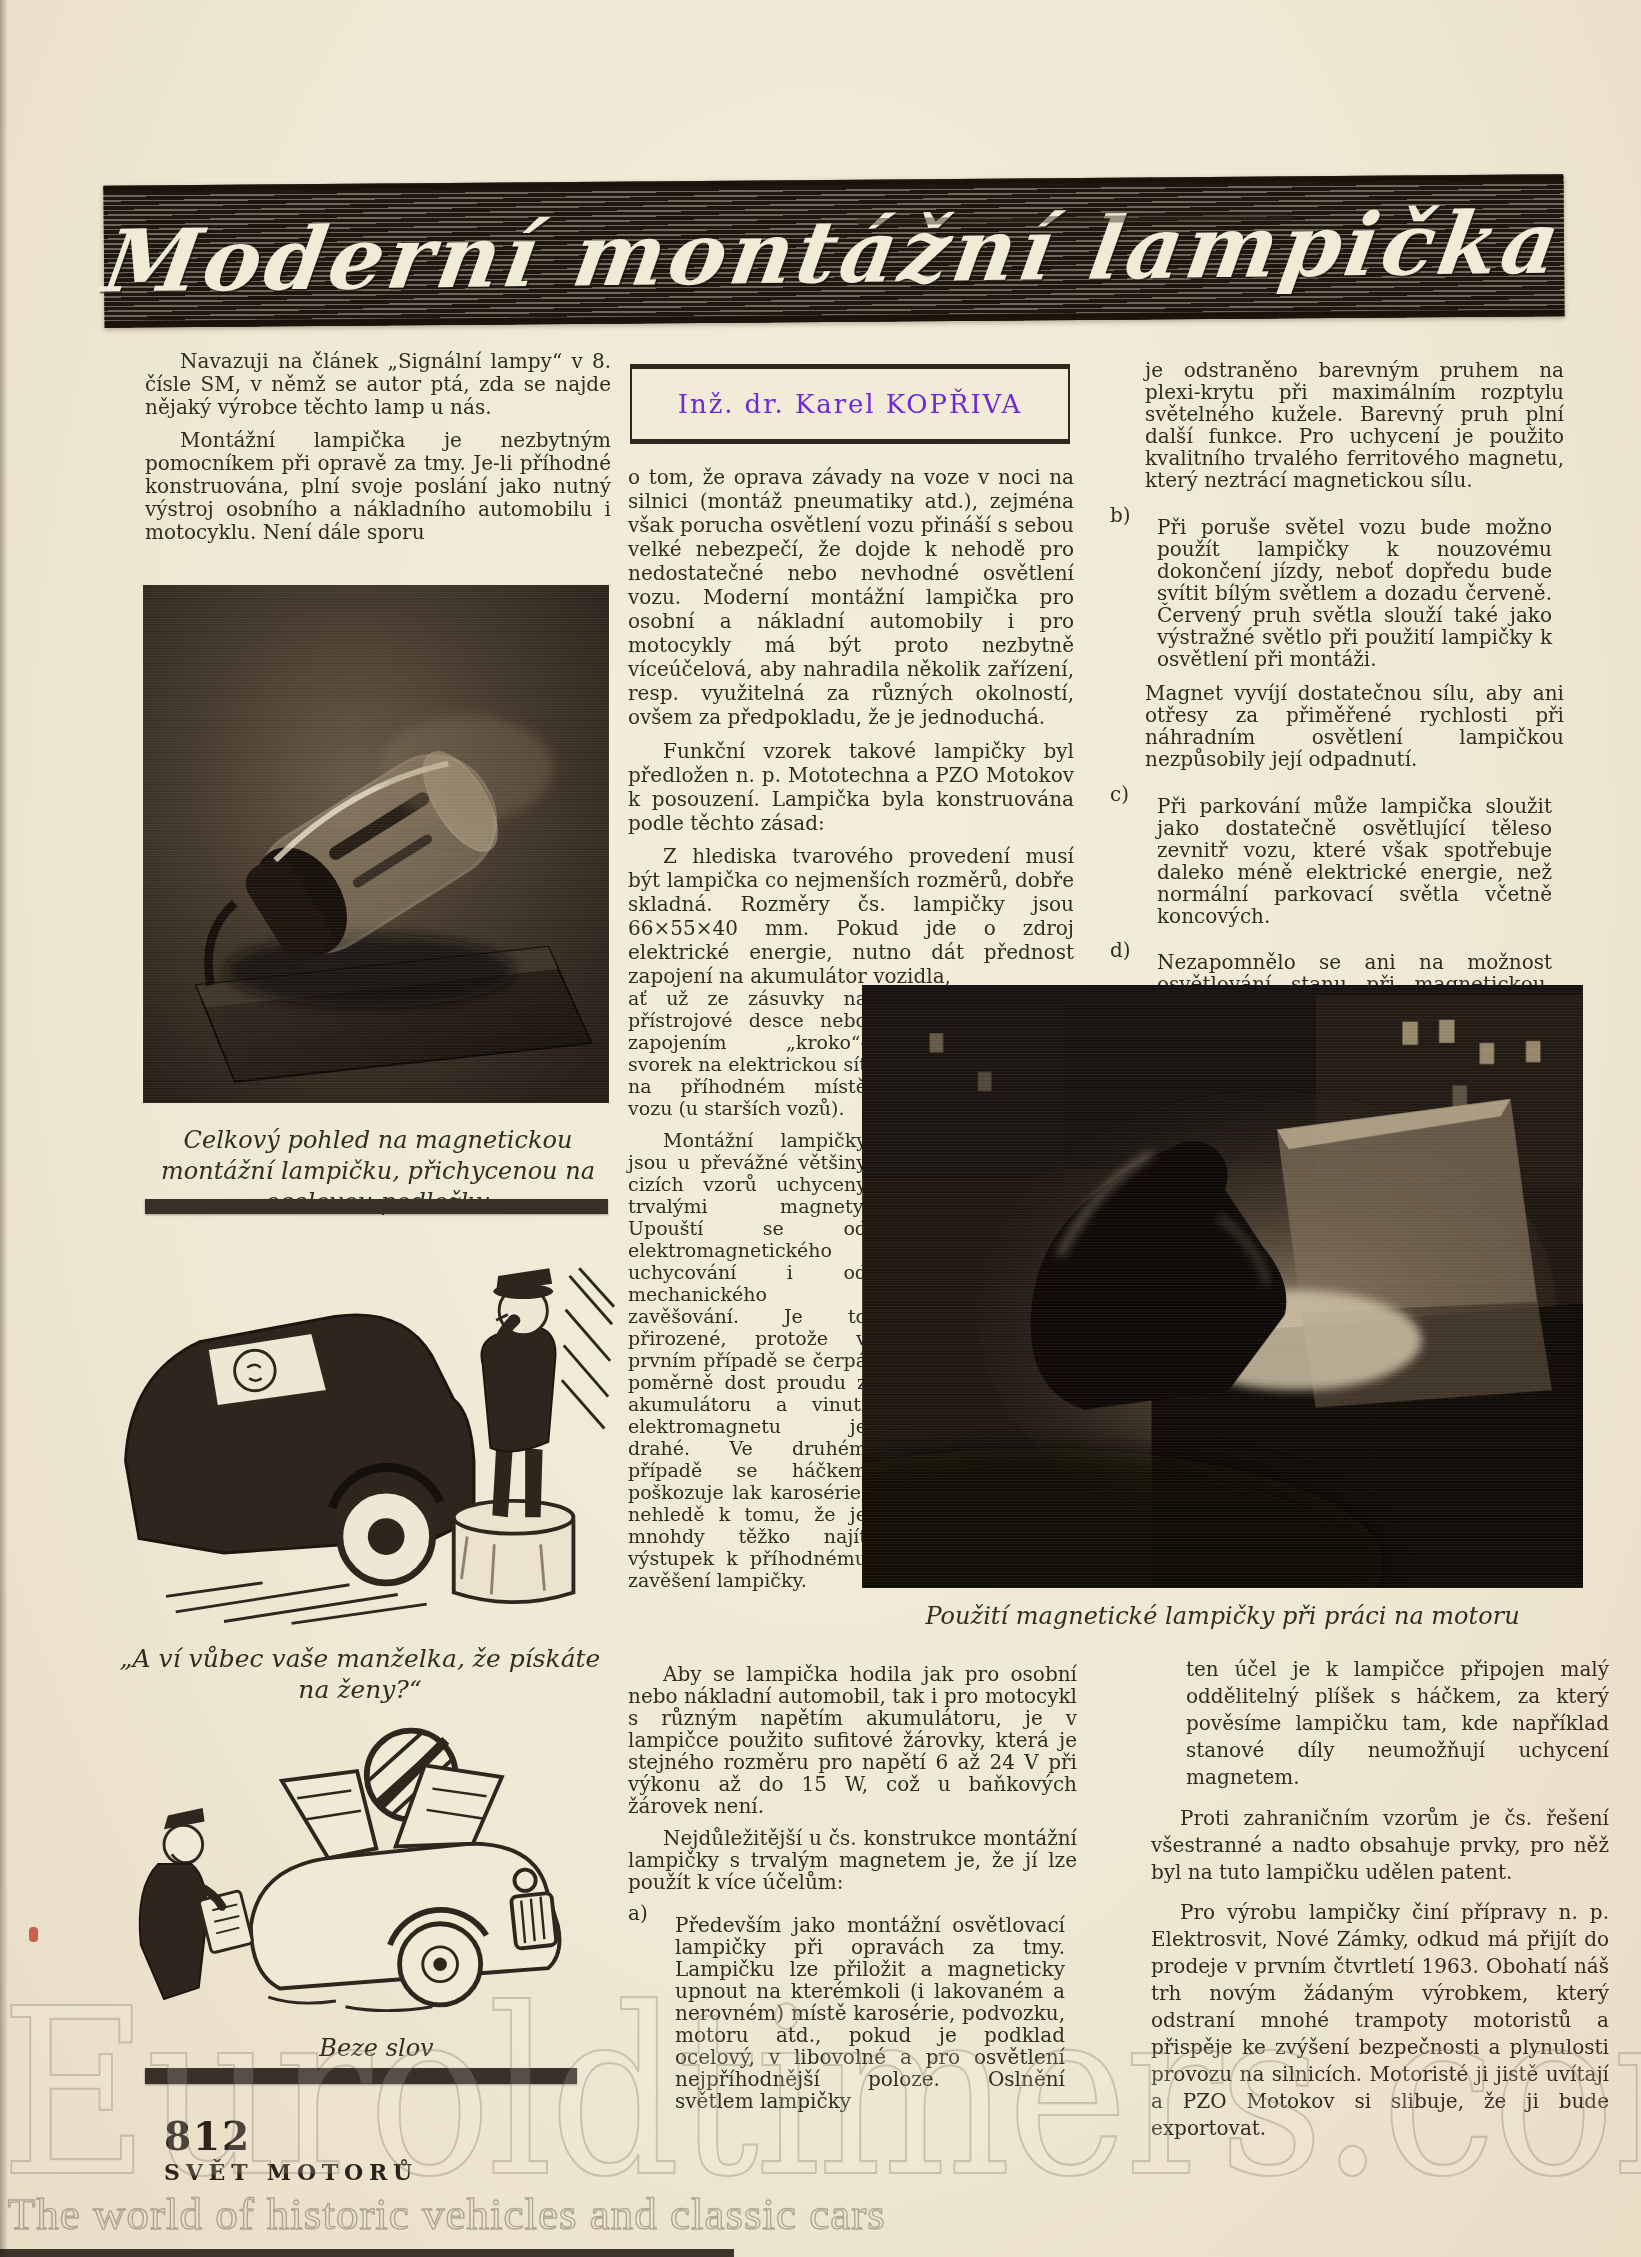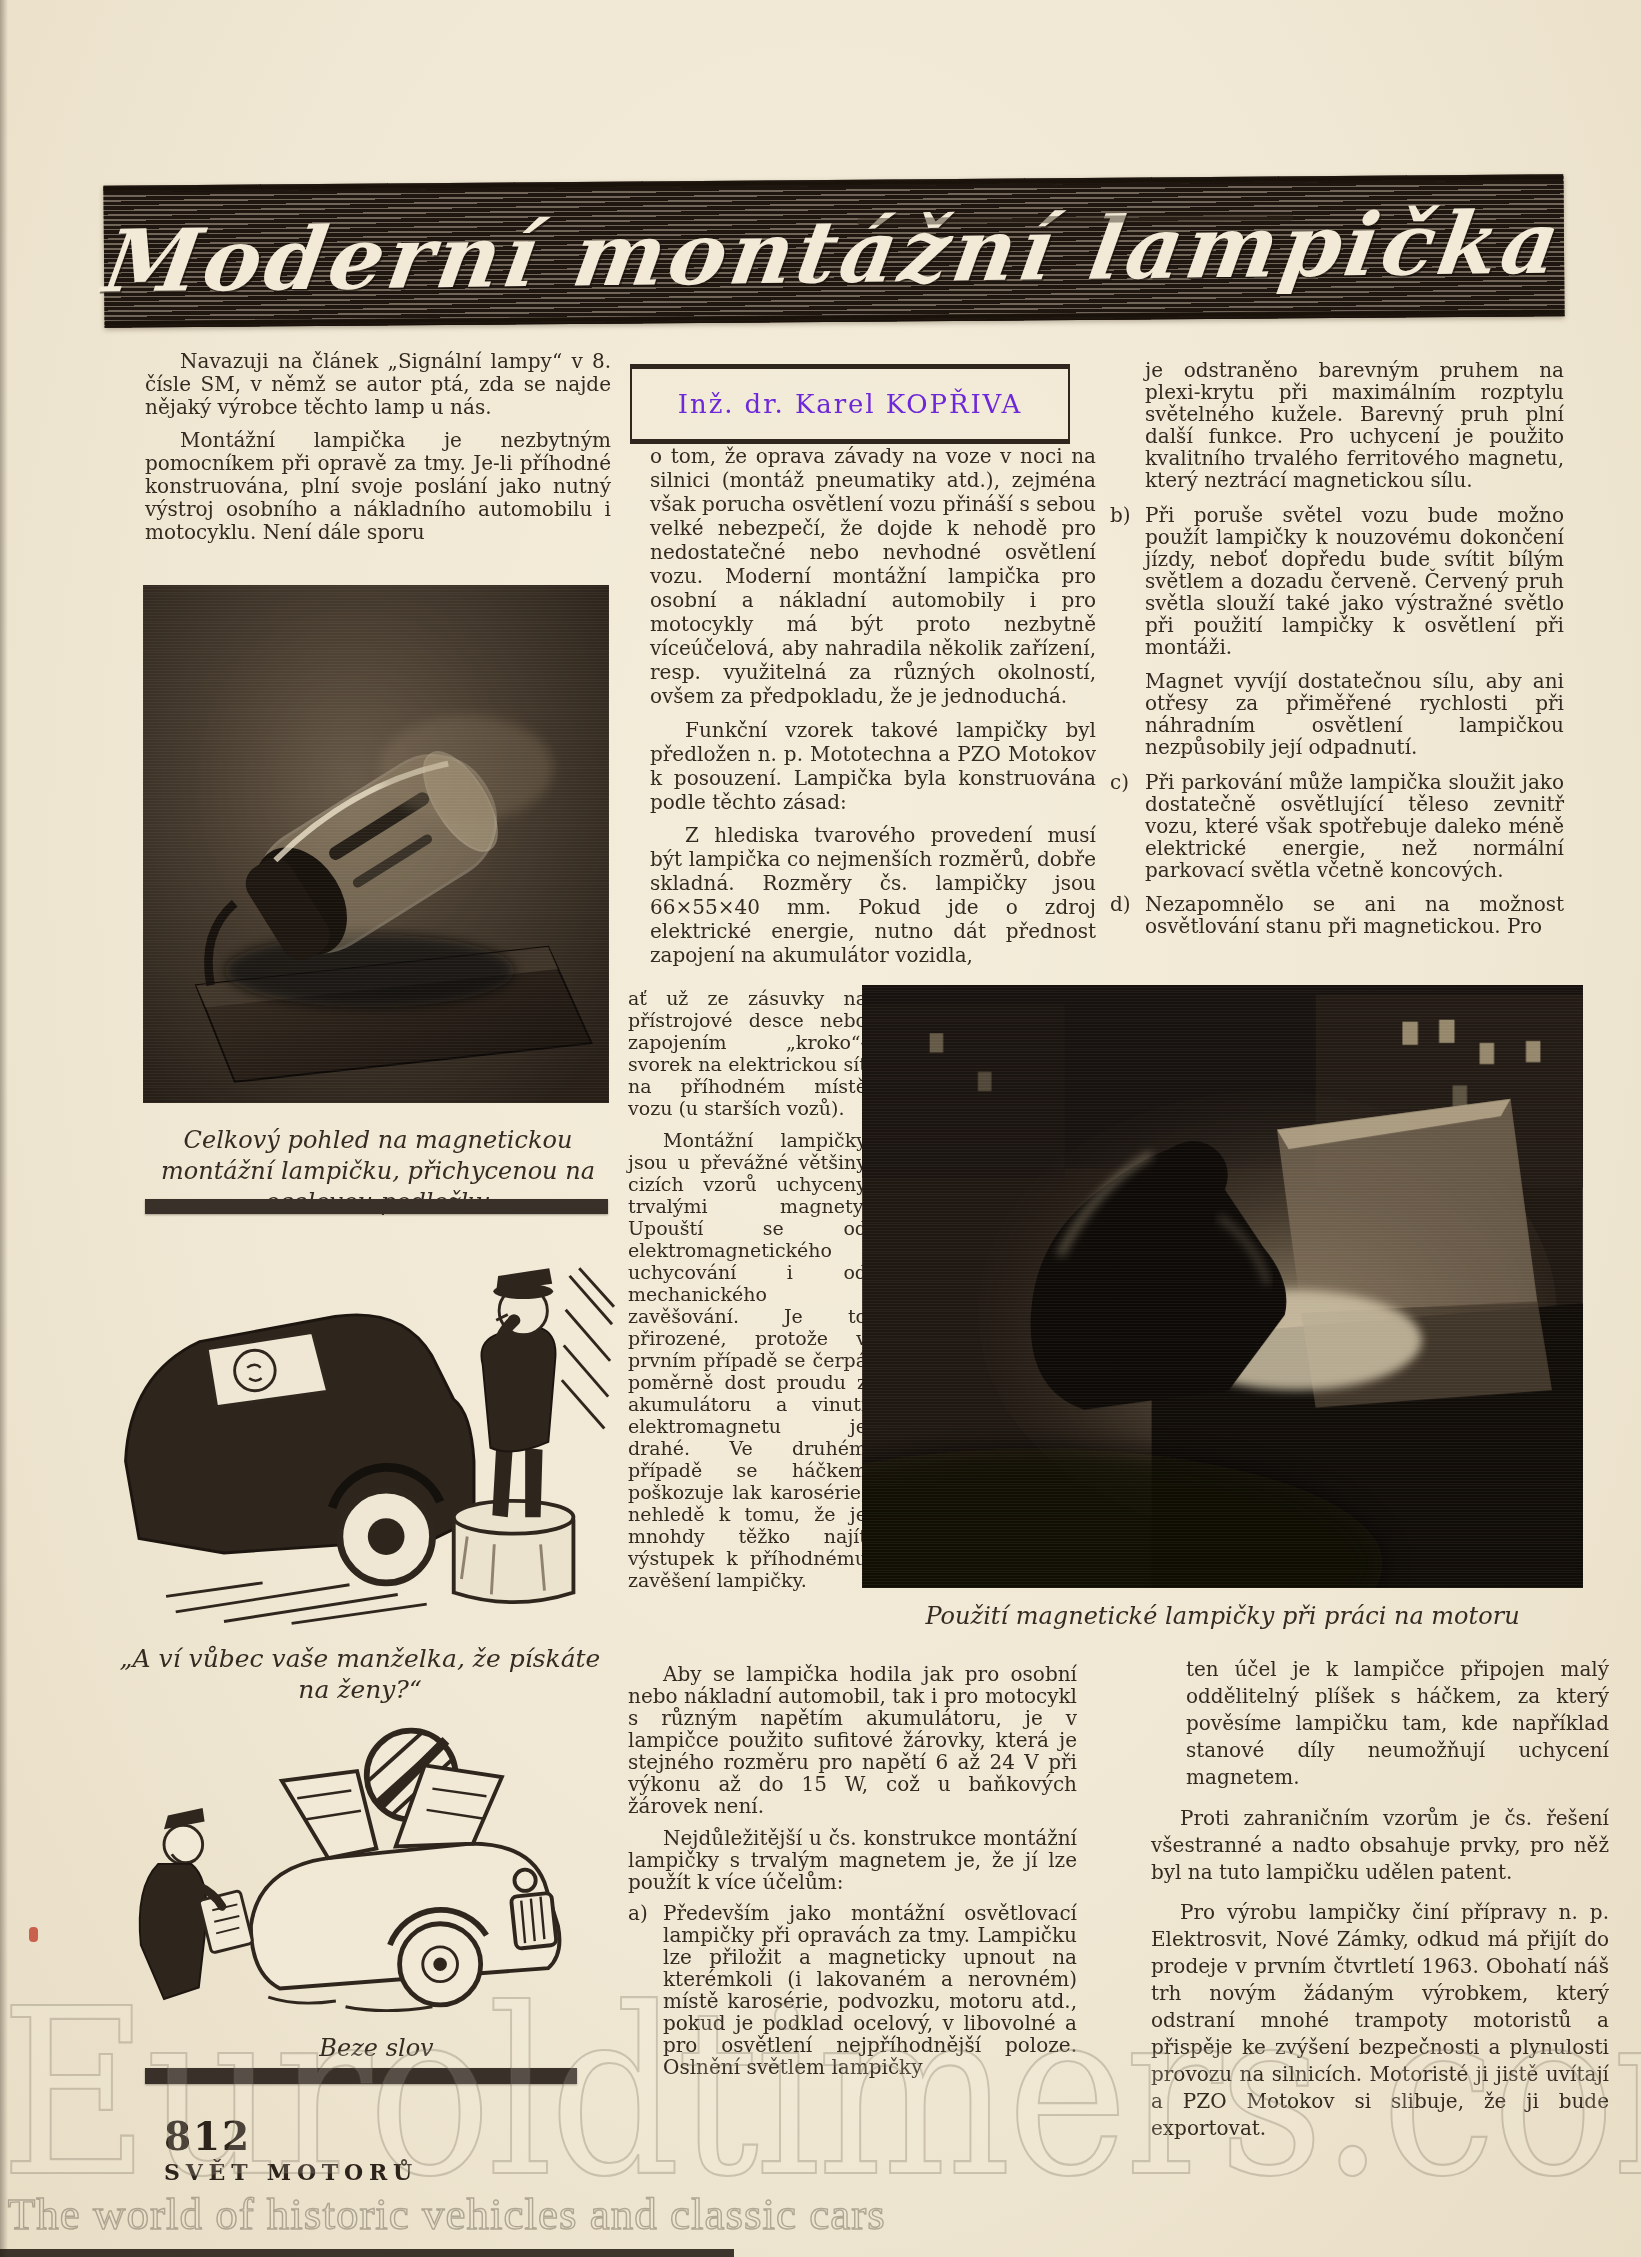--- a/index.html
+++ b/index.html
@@ -31,21 +31,21 @@
     white-space:nowrap;
   }
 
   
   .txt { font-size:20px; line-height:23px; text-align:justify; }
   .txt p { margin:0 0 9.7px 0; }
   .txt p:last-child { margin-bottom:0; }
   .ind { text-indent:35px; }
   .item { display:flex; margin:0 0 11.6px 0; }
   .item .lbl { flex:0 0 35px; }
-  .item p { flex:1; margin:0; }
+  .item p { flex:1; margin:12px; }
   .contp { padding-left:35px; }
 
   .mid1 { line-height:24px; }
   .narrow { font-size:19px; line-height:22px; }
   .mid3 { line-height:22px; }
   .rtop { line-height:22px; }
   .rtop p { margin-bottom:12.6px; }
   .rtop .item { margin-bottom:12.6px; }
   .rbot { line-height:27px; }
   .rbot p { margin-bottom:13.5px; }
@@ -250,21 +250,21 @@
 
 <div class="abs footer">
   <span class="pg">812</span>
   <span class="mag">SVĚT MOTORŮ</span>
 </div>
 
 <div class="abs author-box">
   <span>Inž. dr. Karel KOPŘIVA</span>
 </div>
 
-<div class="abs txt mid1" style="left:628px;top:444px;width:446px;margin-left:22px;">
+<div class="abs txt mid1" style="left:628px;top:465px;width:446px;">
   <p>o tom, že oprava závady na voze v noci na silnici (montáž pneumatiky atd.), zejména však porucha osvětlení vozu přináší s sebou velké nebezpečí, že dojde k nehodě pro nedostatečné nebo nevhodné osvětlení vozu. Moderní montážní lampička pro osobní a nákladní automobily i pro motocykly má být proto nezbytně víceúčelová, aby nahradila několik zařízení, resp. využitelná za různých okolností, ovšem za předpokladu, že je jednoduchá.</p>
   <p class="ind">Funkční vzorek takové lampičky byl předložen n. p. Mototechna a PZO Motokov k posouzení. Lampička byla konstruována podle těchto zásad:</p>
   <p class="ind">Z hlediska tvarového provedení musí být lampička co nejmenších rozměrů, dobře skladná. Rozměry čs. lampičky jsou 66×55×40 mm. Pokud jde o zdroj elektrické energie, nutno dát přednost zapojení na akumulátor vozidla,</p>
 </div>
 
 <div class="abs txt narrow" style="left:628px;top:987px;width:239px;">
   <p>ať už ze zásuvky na přístrojové desce nebo zapojením „kroko“-svorek na elektrickou síť na příhodném místě vozu (u starších vozů).</p>
   <p class="ind">Montážní lampičky jsou u převážné většiny cizích vzorů uchyceny trvalými magnety. Upouští se od elektromagnetického uchycování i od mechanického zavěšování. Je to přirozené, protože v prvním případě se čerpá poměrně dost proudu z akumulátoru a vinutí elektromagnetu je drahé. Ve druhém případě se háčkem poškozuje lak karosérie, nehledě k tomu, že je mnohdy těžko najít výstupek k příhodnému zavěšení lampičky.</p>
 </div>
 

